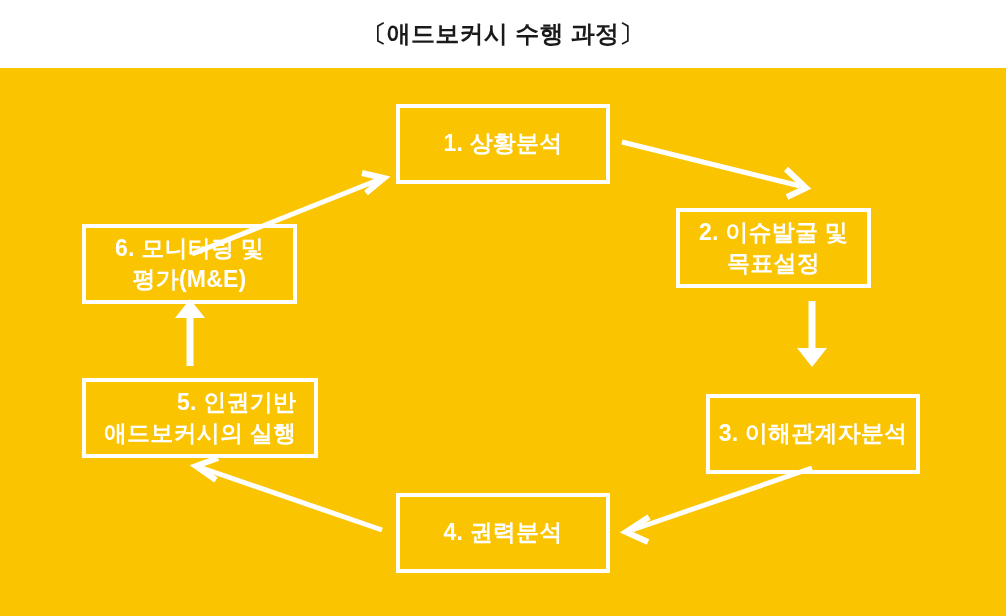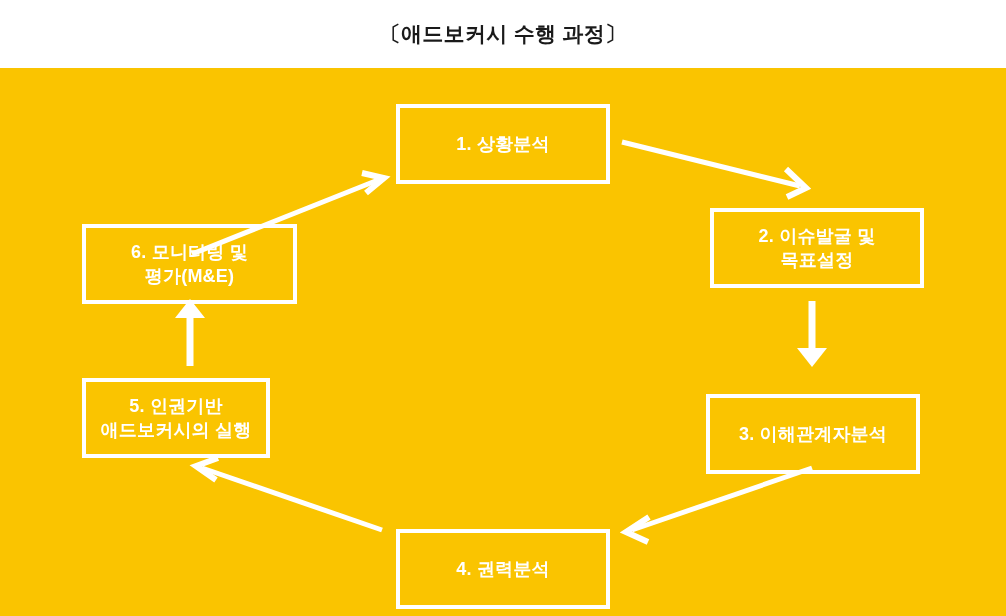--- a/index.html
+++ b/index.html
@@ -26,21 +26,21 @@
     left: 0;
     top: 0;
     width: 1006px;
     height: 68px;
     background: #ffffff;
     display: flex;
     align-items: center;
     justify-content: center;
   }
   #diagram-title {
-    font-size: 21px;
+    font-size: 24px;
     font-weight: bold;
     color: #1a1a1a;
     letter-spacing: 0.3px;
     white-space: nowrap;
   }
   
   #diagram-canvas {
     position: absolute;
     left: 0;
     top: 68px;
@@ -64,31 +64,31 @@
     border: 4px solid #ffffff;
     background: transparent;
     display: flex;
     align-items: center;
     justify-content: center;
     text-align: center;
   }
   .step-label {
     color: #ffffff;
     font-weight: bold;
-    font-size: 18px;
+    font-size: 23px;
     line-height: 1.35;
     letter-spacing: 0.2px;
     white-space: pre-line;
     padding: 0 6px;
   }
   #step-1 { left: 396px; top: 36px;  width: 214px; height: 80px; }
-  #step-2 { left: 710px; top: 140px; width: 214px; height: 80px; }
+  #step-2 { left: 676px; top: 140px; width: 195px; height: 80px; }
   #step-3 { left: 706px; top: 310px; width: 214px; height: 80px; margin-top: 16px; }
-  #step-4 { left: 396px; top: 425px; width: 214px; height: 80px; margin-top: 36px; }
-  #step-5 { left: 82px;  top: 310px; width: 188px; height: 80px; }
+  #step-4 { left: 396px; top: 425px; width: 214px; height: 80px; }
+  #step-5 { left: 82px;  top: 310px; width: 236px; height: 80px; text-align: right; }
   #step-6 { left: 82px;  top: 140px; width: 215px; height: 80px; margin-top: 16px; }
 </style>
 </head>
 <body>
 
 <div id="root">
 
   <div id="title-bar">
     <div id="diagram-title">〔애드보커시 수행 과정〕</div>
   </div>

